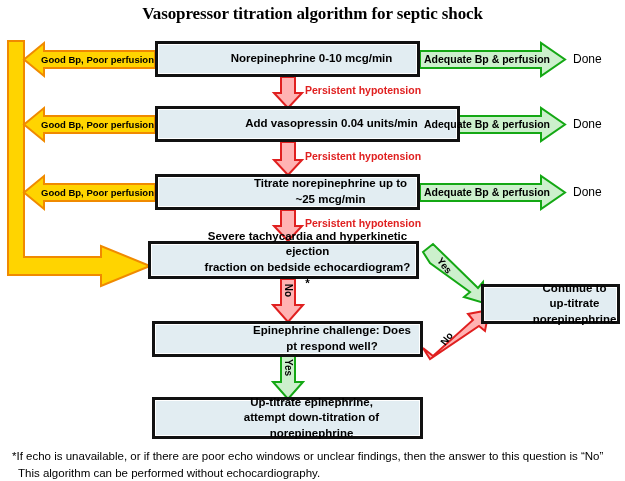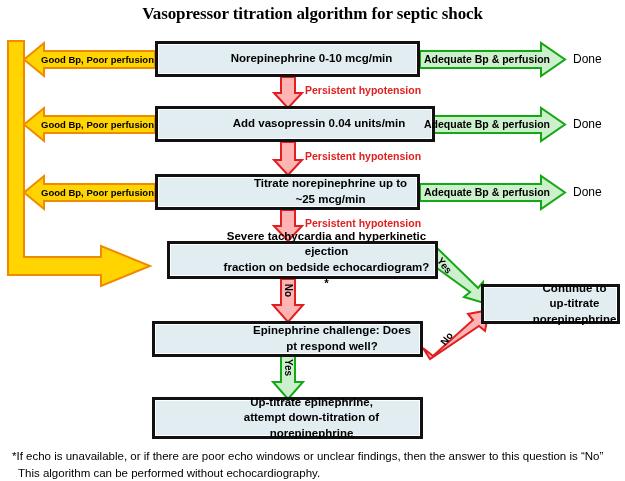--- a/index.html
+++ b/index.html
@@ -164,29 +164,29 @@
 
     <g>
       <path d="M 423,348 L 433,356 L 473,320 L 468,314 L 489,310 L 485,331 L 479,326 L 430,359 Z" fill="#ffb3b3" stroke="#e02020" stroke-width="2" stroke-linejoin="miter"></path>
     </g>
   </svg>
 
   <div class="box" style="left:155px; top:41px; width:265px; height:36px;">
     <span class="inner">Norepinephrine 0-10 mcg/min</span>
   </div>
 
-  <div class="box" style="left:155px; top:106px; width:280px; height:36px;">
+  <div class="box" style="left:155px; top:106px; width:305px; height:36px;">
     <span class="inner">Add vasopressin 0.04 units/min</span>
   </div>
 
   <div class="box" style="left:155px; top:174px; width:265px; height:36px;padding-left:42px;">
     <span class="inner">Titrate norepinephrine up to ~25 mcg/min</span>
   </div>
 
-  <div class="box" style="left:167px; top:241px; width:271px; height:38px;">
+  <div class="box" style="left:148px; top:241px; width:271px; height:38px;">
     <span class="inner">
       <span>Severe tachycardia and hyperkinetic ejection</span><br>
       <span>fraction on bedside echocardiogram?*</span>
     </span>
   </div>
 
   <div class="box" style="left:152px; top:321px; width:271px; height:36px;padding-left:45px;">
     <span class="inner">Epinephrine challenge: Does pt respond well?</span>
   </div>
 

